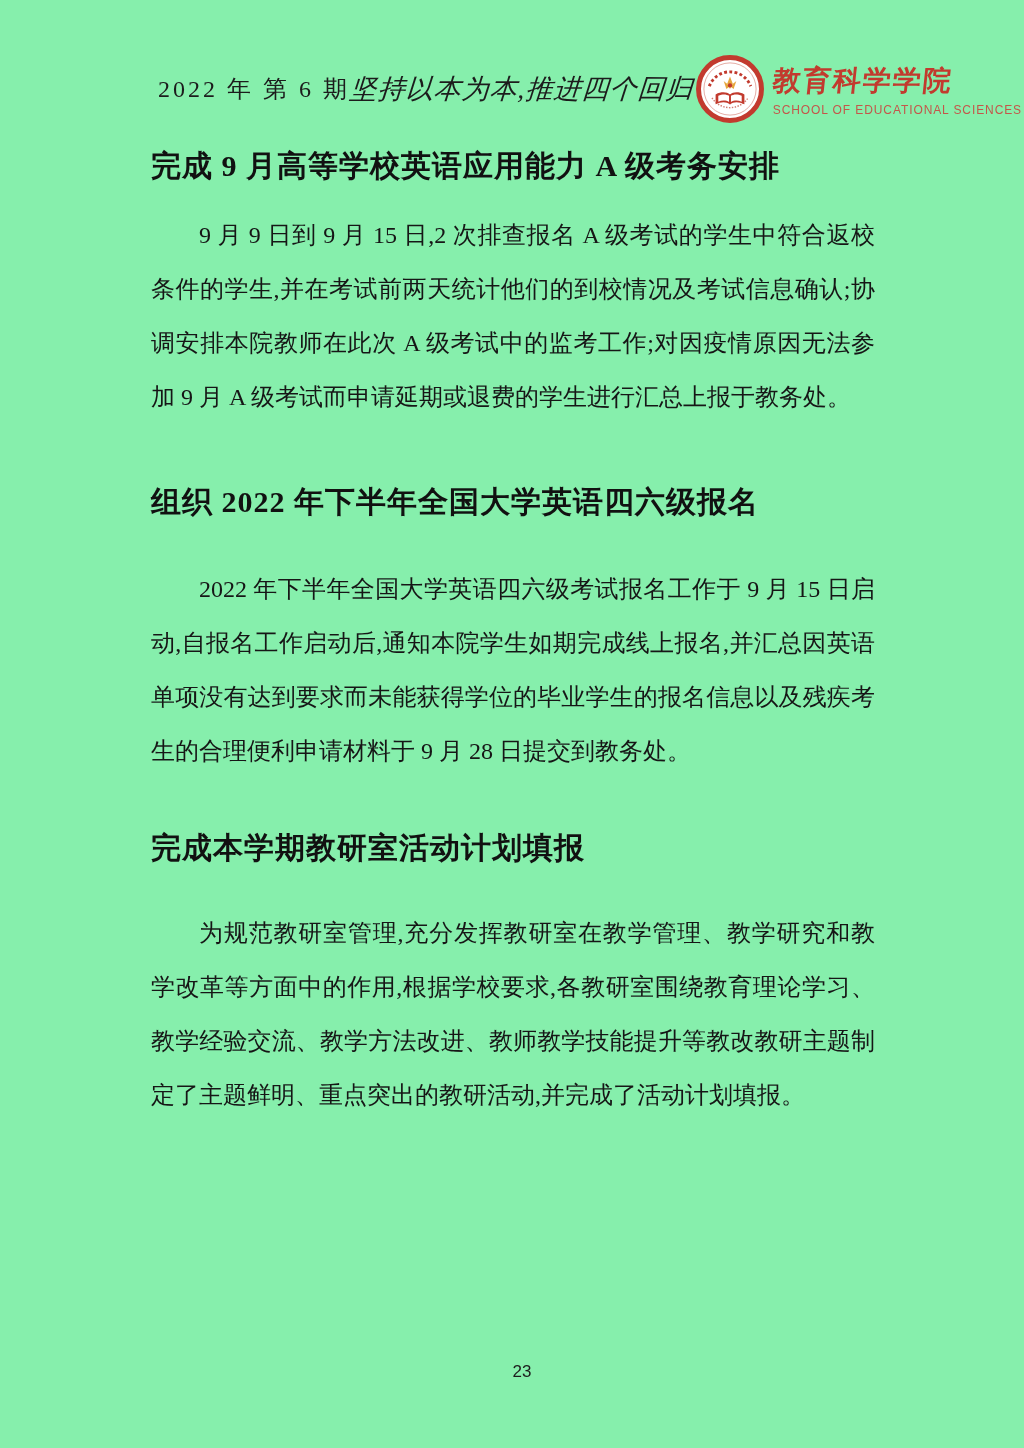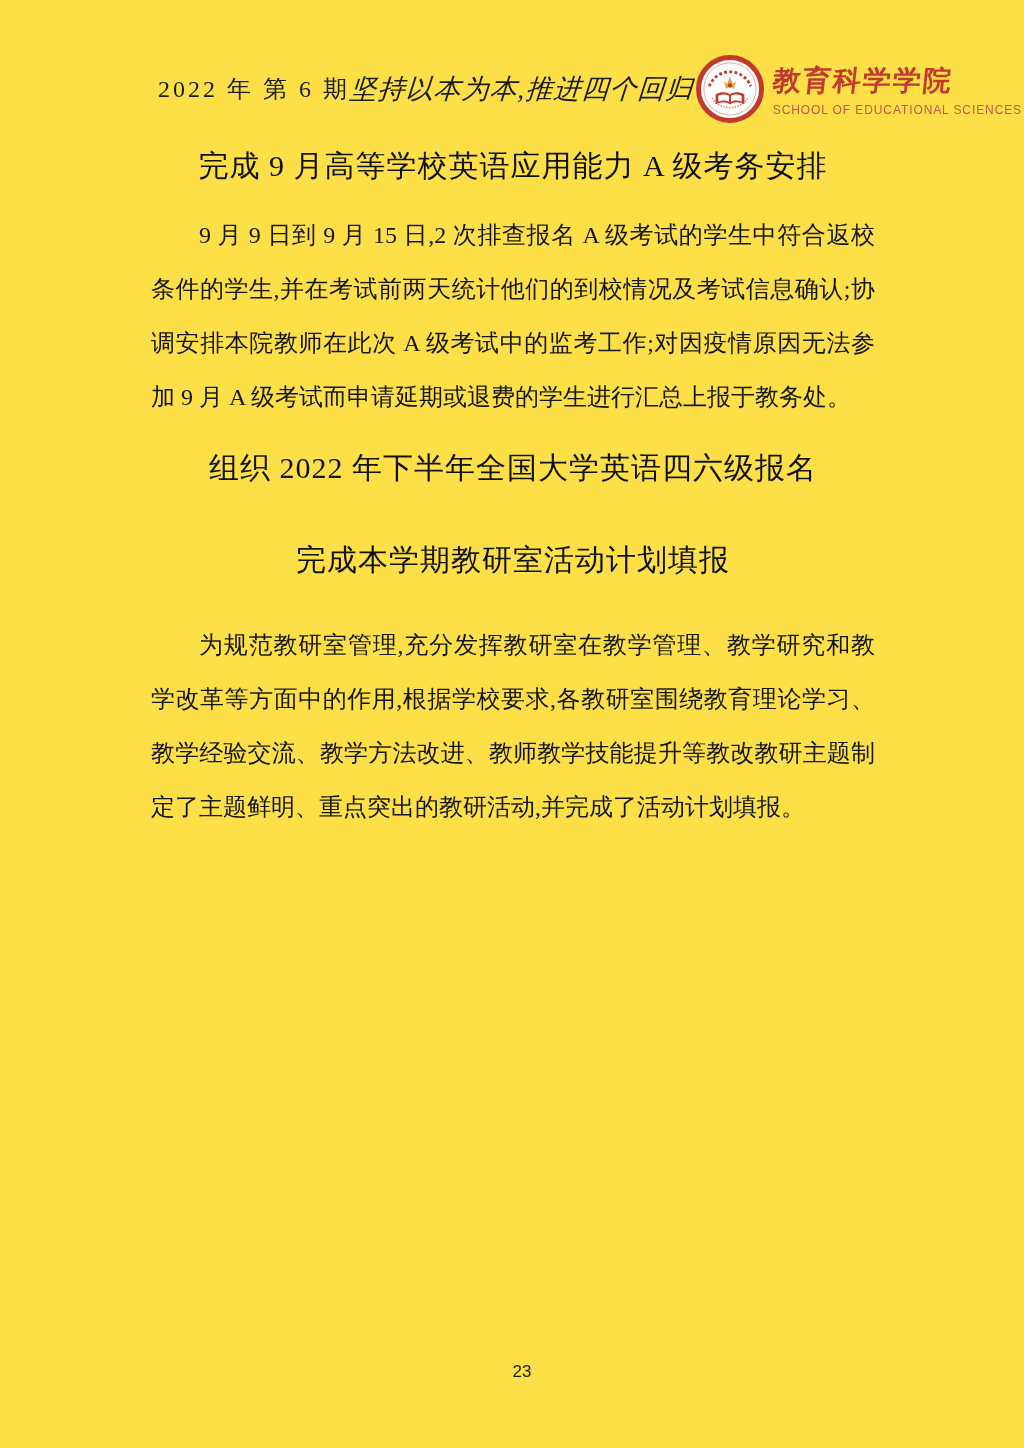--- a/index.html
+++ b/index.html
@@ -2,21 +2,21 @@
 <html><head>
 <meta charset="utf-8">
 <style>
   * { margin: 0; padding: 0; box-sizing: border-box; }
   html, body { background: #ffffff; }
   .page {
     position: relative;
     width: 1024px;
     height: 1448px;
     margin: 0 auto;
-    background: #fde047;
+    background: #86efac;
     color: #141414;
     font-family: "Liberation Serif", "DejaVu Serif", serif;
     overflow: hidden;
   }
   
   .header {
     display: flex;
     align-items: center;
     justify-content: space-between;
     padding: 50px 110px 0 158px;
@@ -58,37 +58,36 @@
     color: #c4564a;
     letter-spacing: 0.9px;
     margin-top: 3px;
     white-space: nowrap;
     font-family: "Liberation Sans", "DejaVu Sans", sans-serif;
   }
   
   .content { margin: 0 149px 0 151px; }
   .section-title {
     font-size: 30px;
-    font-weight: 400;
-    text-align: center;
+    font-weight: 700;
     letter-spacing: 1px;
     color: #111111;
     line-height: 44px;
   }
   .section-body {
     font-size: 24px;
     line-height: 54px;
     text-align: justify;
     text-justify: inter-ideograph;
     text-indent: 2em;
     color: #161616;
   }
   .t1 { margin-top: 16px; }
   .b1 { margin-top: 20px; }
-  .t2 { margin-top: 22px; }
+  .t2 { margin-top: 56px; }
   .b2 { margin-top: 38px; }
   .t3 { margin-top: 48px; }
   .b3 { margin-top: 36px; }
   
   .page-number {
     position: absolute;
     bottom: 66px;
     left: 10px;
     width: 100%;
     text-align: center;
@@ -135,20 +134,21 @@
       </div>
     </div>
   </div>
 
   <div class="content">
 
     <div class="section-title t1">完成 9 月高等学校英语应用能力 A 级考务安排</div>
     <p class="section-body b1">9 月 9 日到 9 月 15 日,2 次排查报名 A 级考试的学生中符合返校条件的学生,并在考试前两天统计他们的到校情况及考试信息确认;协调安排本院教师在此次 A 级考试中的监考工作;对因疫情原因无法参加 9 月 A 级考试而申请延期或退费的学生进行汇总上报于教务处。</p>
 
     <div class="section-title t2">组织 2022 年下半年全国大学英语四六级报名</div>
+    <p class="section-body b2">2022 年下半年全国大学英语四六级考试报名工作于 9 月 15 日启动,自报名工作启动后,通知本院学生如期完成线上报名,并汇总因英语单项没有达到要求而未能获得学位的毕业学生的报名信息以及残疾考生的合理便利申请材料于 9 月 28 日提交到教务处。</p>
 
     <div class="section-title t3">完成本学期教研室活动计划填报</div>
     <p class="section-body b3">为规范教研室管理,充分发挥教研室在教学管理、教学研究和教学改革等方面中的作用,根据学校要求,各教研室围绕教育理论学习、教学经验交流、教学方法改进、教师教学技能提升等教改教研主题制定了主题鲜明、重点突出的教研活动,并完成了活动计划填报。</p>
 
   </div>
 
   <div class="page-number">23</div>
 
 </div>
 

